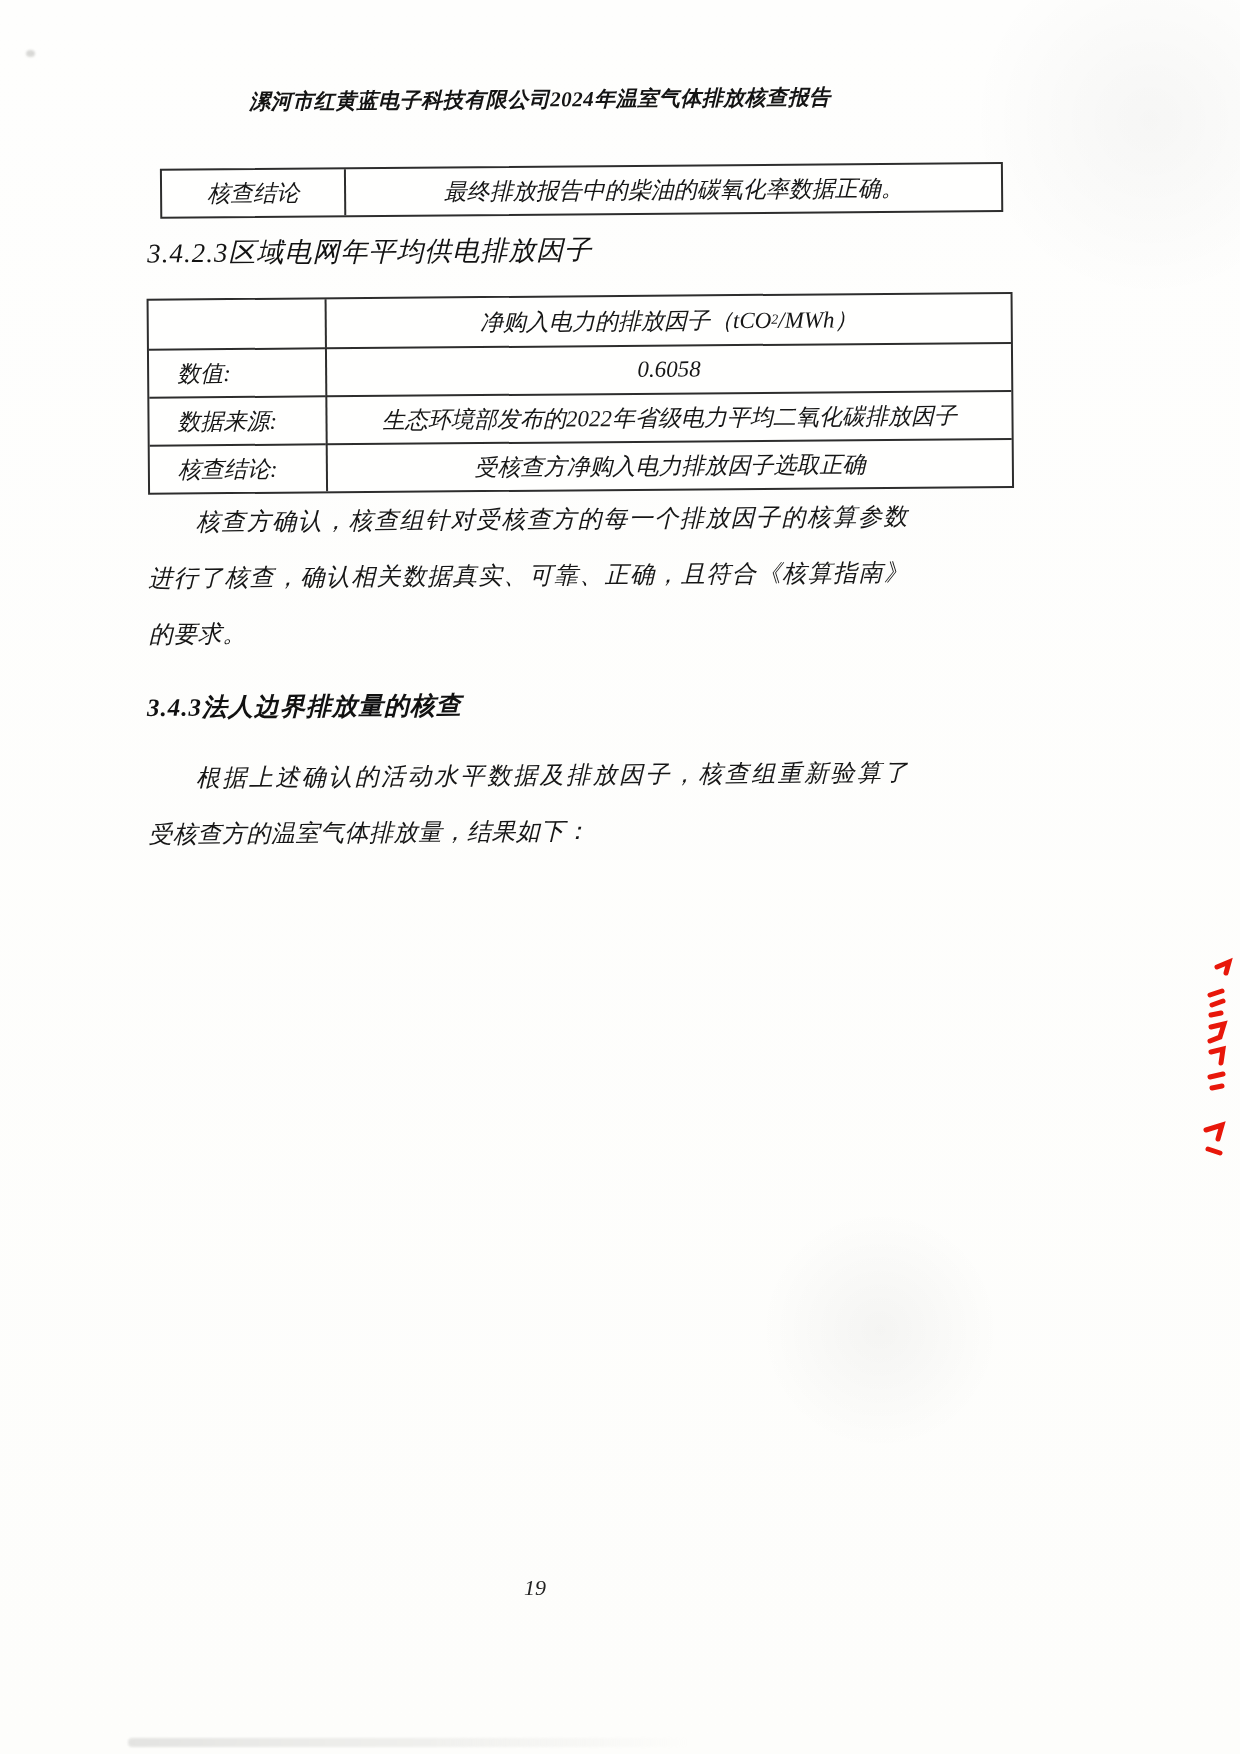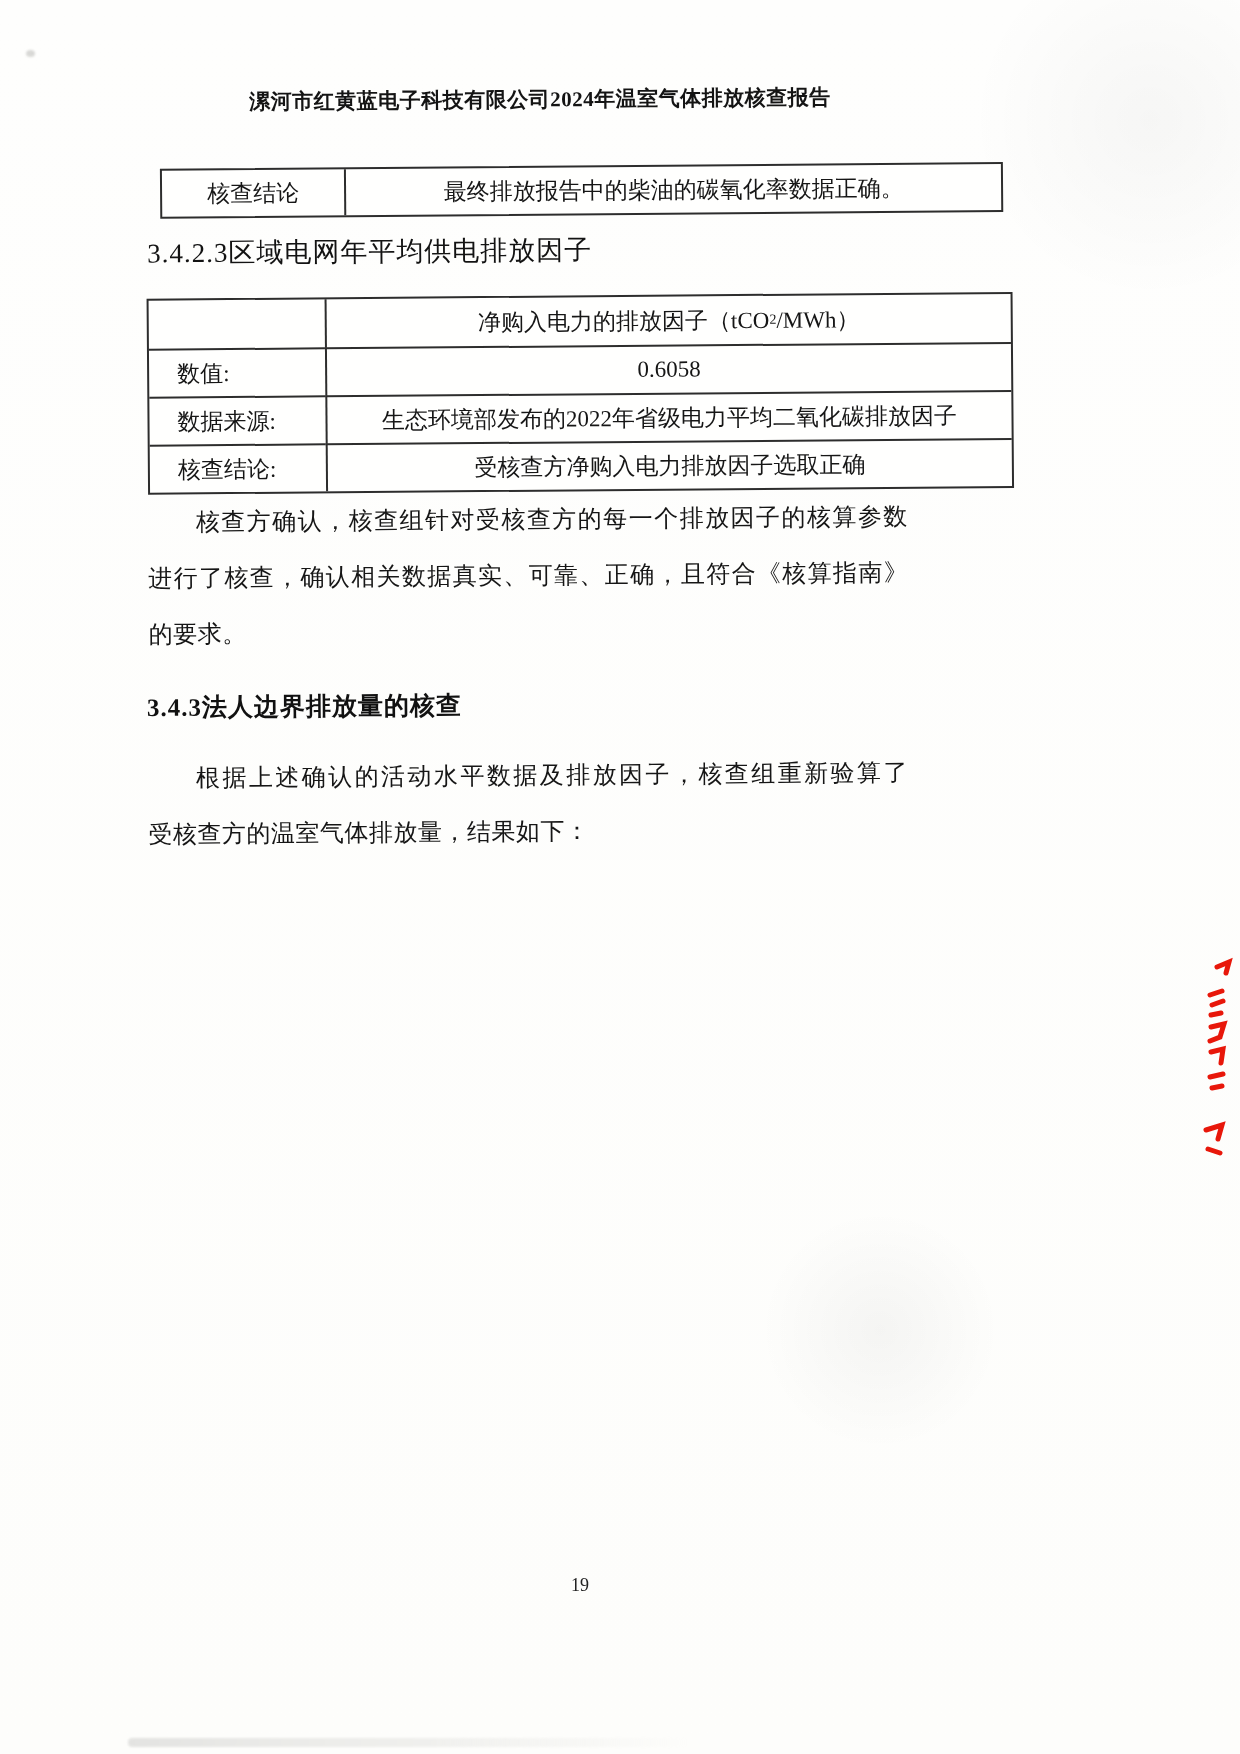--- a/index.html
+++ b/index.html
@@ -10,20 +10,21 @@
     color: #1b1b1b;
     position: relative;
     overflow: hidden;
   }
   .page {
     position: absolute; inset: 0;
     background:
       radial-gradient(circle at 1150px 120px, rgba(0,0,0,0.03), transparent 180px),
       radial-gradient(circle at 880px 1330px, rgba(0,0,0,0.035), transparent 120px),
       linear-gradient(#fefefd, #fdfdfb);
+    font-style: italic;
   }
   .tilt { transform: rotate(-0.45deg); transform-origin: 40% 30%; }
 
   .header-title {
     position: absolute; left: 150px; top: 86px; width: 780px;
     text-align: center; font-size: 21px; letter-spacing: 0.5px;
     font-weight: 600; color: #141414;
   }
 
   
@@ -69,22 +70,22 @@
   .para .indent { padding-left: 48px; }
   .p1 { top: 492px; }
   .p2 { top: 748px; }
 
   .h2 {
     position: absolute; left: 147px; top: 690px;
     font-size: 25px; font-weight: 700; letter-spacing: 1px; color: #111;
   }
 
   .page-number {
-    position: absolute; left: 550px; top: 1575px; width: 60px;
-    text-align: center; font-size: 18px; color: #222;
+    position: absolute; left: 505px; top: 1575px; width: 60px;
+    text-align: center; font-size: 22px; color: #222;
   }
 
   
   .stamp-fragments { position: absolute; left: 1193px; top: 953px; }
   .bottom-smudge {
     position: absolute; left: 128px; top: 1738px; width: 560px; height: 9px;
     background: linear-gradient(90deg, #cfcfcd 0%, #dededb 30%, #e6e6e3 55%, transparent 100%);
     opacity: 0.55; filter: blur(1.2px); border-radius: 4px;
   }
   .corner-speck {

